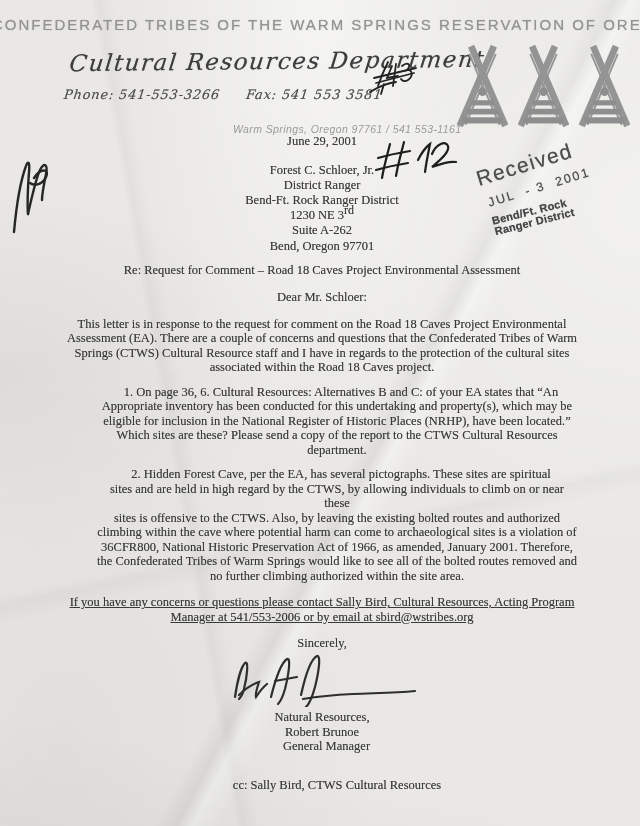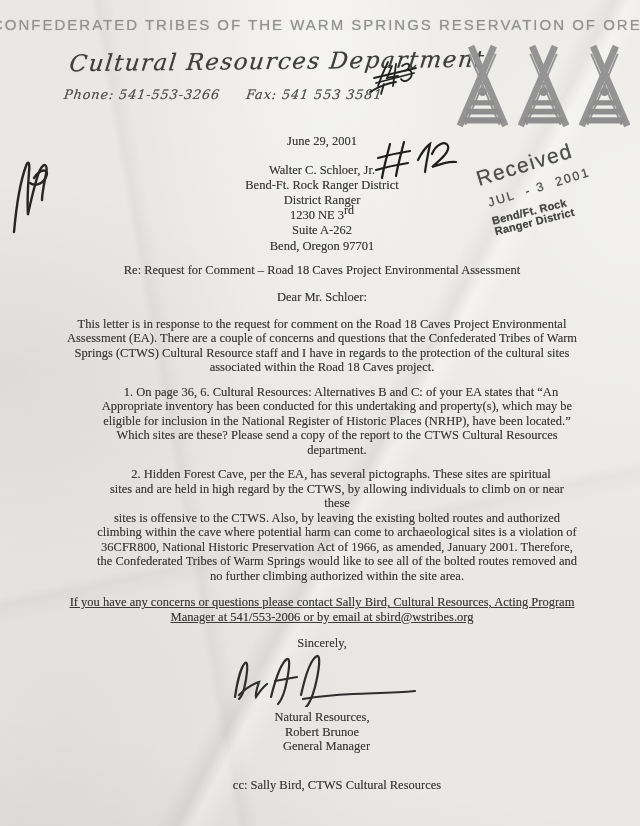--- a/index.html
+++ b/index.html
@@ -61,20 +61,21 @@
 </head>
 <body>
 
 <div class="paper">
 
   <div class="org-line">CONFEDERATED TRIBES OF THE WARM SPRINGS RESERVATION OF OREGON</div>
   <div class="dept">Cultural Resources Department</div>
   <div class="phonefax">
     <span>Phone: 541-553-3266</span><span class="fax">Fax: 541 553 3581</span>
   </div>
+  <div class="addr-line">Warm Springs, Oregon 97761 / 541 553-1161</div>
 
   <div class="logo">
     <svg width="55" height="88" viewBox="0 0 58 90">
       <g stroke="#949494" fill="none">
           <line x1="5" y1="87" x2="41" y2="3" stroke-width="7"></line>
           <line x1="53" y1="87" x2="17" y2="3" stroke-width="7"></line>
           <line x1="11" y1="86" x2="43" y2="11" stroke-width="2"></line>
           <line x1="47" y1="86" x2="15" y2="11" stroke-width="2"></line>
         </g>
       <circle cx="29" cy="51" r="4.5" fill="#8e8e8e"></circle>
@@ -146,23 +147,23 @@
       <path d="M10,80 C12,58 16,30 22,14 C24,8 26,10 25,20 C24,34 23,50 24,62"></path>
       <path d="M24,62 C28,44 32,26 36,18 C40,10 44,12 42,22 C40,32 38,42 38,48"></path>
       <path d="M30,26 C38,14 47,18 41,27 C37,33 30,34 26,31"></path>
     </g>
   </svg>
 
   <div class="letter ink">
     <div>June 29, 2001</div>
 
     <div class="recipient">
-      <div>Walter C. Schloer, Jr.</div>
+      <div>Forest C. Schloer, Jr.</div>
+      <div>District Ranger</div>
       <div>Bend-Ft. Rock Ranger District</div>
-      <div>District Ranger</div>
       <div><span>1230 NE 3</span><sup>rd</sup></div>
       <div>Suite A-262</div>
       <div>Bend, Oregon 97701</div>
     </div>
 
     <div class="re-line">Re:  Request for Comment – Road 18 Caves Project Environmental Assessment</div>
     <div class="salutation">Dear Mr. Schloer:</div>
     <div class="para">This letter is in response to the request for comment on the Road 18 Caves Project Environmental
 Assessment (EA).  There are a couple of concerns and questions that the Confederated Tribes of Warm
 Springs (CTWS) Cultural Resource staff and I have in regards to the protection of the cultural sites

